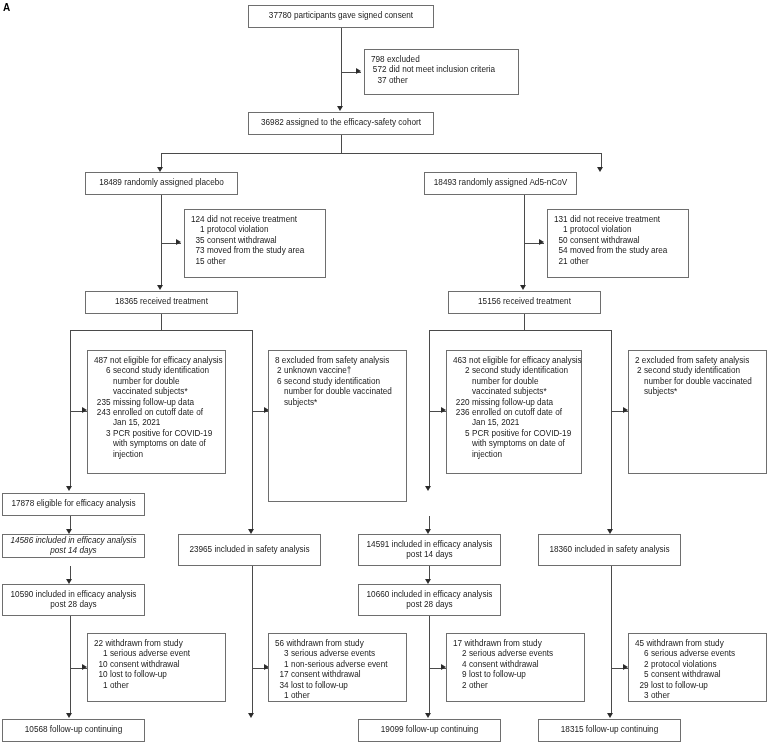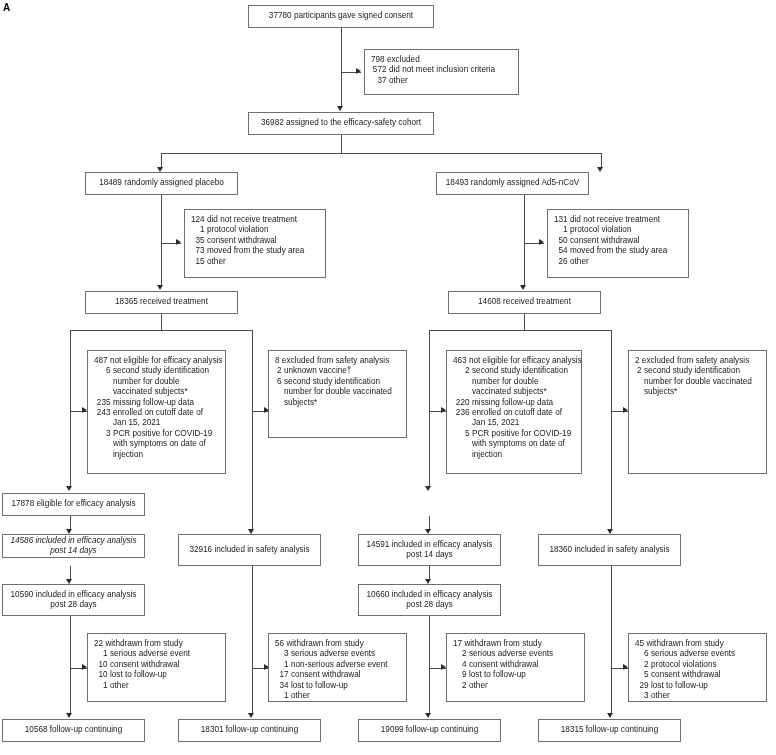--- a/index.html
+++ b/index.html
@@ -111,21 +111,21 @@
   <div class="node" style="left:248px; top:112px; width:186px; height:23px;">36982 assigned to the efficacy-safety cohort</div>
 
   <div class="vline" style="left:341px; top:135px; height:18px;"></div>
   <div class="hline" style="left:161px; top:153px; width:441px;"></div>
   <div class="vline" style="left:161px; top:153px; height:16px;"></div>
   <div class="vline" style="left:601px; top:153px; height:16px;"></div>
   <div class="arrow-down" style="left:157.4px; top:167px;"></div>
   <div class="arrow-down" style="left:597.4px; top:167px;"></div>
 
   <div class="node" style="left:85px; top:172px; width:153px; height:23px;">18489 randomly assigned placebo</div>
-  <div class="node" style="left:436px; top:172px; width:153px; height:23px;">18493 randomly assigned Ad5-nCoV</div>
+  <div class="node" style="left:424px; top:172px; width:153px; height:23px;">18493 randomly assigned Ad5-nCoV</div>
 
   <div class="vline" style="left:161px; top:195px; height:91px;"></div>
   <div class="arrow-down" style="left:157.4px; top:285px;"></div>
   <div class="hline" style="left:161px; top:243px; width:20px;"></div>
   <div class="arrow-right" style="left:176px; top:239.4px;"></div>
 
   <div class="listbox" style="left:184px; top:209px; width:142px; height:69px;">
     <span class="hdr">124 did not receive treatment</span>
     <div class="nlist">
         <div class="nrow">
@@ -161,28 +161,28 @@
         </div>
         <div class="nrow">
           <div class="ncell" style="min-width: 16px;">50</div>
           <div class="tcell" style="white-space: pre-line;">consent withdrawal</div>
         </div>
         <div class="nrow">
           <div class="ncell" style="min-width: 16px;">54</div>
           <div class="tcell" style="white-space: pre-line;">moved from the study area</div>
         </div>
         <div class="nrow">
-          <div class="ncell" style="min-width: 16px;">26</div>
+          <div class="ncell" style="min-width: 16px;">21</div>
           <div class="tcell" style="white-space: pre-line;">other</div>
         </div>
       </div>
   </div>
 
   <div class="node" style="left:85px; top:291px; width:153px; height:23px;">18365 received treatment</div>
-  <div class="node" style="left:448px; top:291px; width:153px; height:23px;">14608 received treatment</div>
+  <div class="node" style="left:448px; top:291px; width:153px; height:23px;">15156 received treatment</div>
 
   <div class="vline" style="left:161px; top:314px; height:16px;"></div>
   <div class="hline" style="left:70px; top:330px; width:183px;"></div>
   <div class="vline" style="left:70px; top:330px; height:157px;"></div>
   <div class="vline" style="left:252px; top:330px; height:200px;"></div>
   <div class="arrow-down" style="left:66.4px; top:486px;"></div>
   <div class="arrow-down" style="left:248.4px; top:529px;"></div>
 
   <div class="hline" style="left:70px; top:411px; width:17px;"></div>
   <div class="arrow-right" style="left:82px; top:407.4px;"></div>
@@ -209,21 +209,21 @@
         </div>
         <div class="nrow">
           <div class="ncell" style="min-width: 19px;">3</div>
           <div class="tcell" style="white-space: pre-line;">PCR positive for COVID-19
 with symptoms on date of
 injection</div>
         </div>
       </div>
   </div>
 
-  <div class="listbox" style="left:268px; top:350px; width:139px; height:88px;">
+  <div class="listbox" style="left:268px; top:350px; width:139px; height:152px;">
     <span class="hdr">8 excluded from safety analysis</span>
     <div class="nlist">
         <div class="nrow">
           <div class="ncell" style="min-width: 9px;">2</div>
           <div class="tcell" style="white-space: pre-line;">unknown vaccine†</div>
         </div>
         <div class="nrow">
           <div class="ncell" style="min-width: 9px;">6</div>
           <div class="tcell" style="white-space: pre-line;">second study identification
 number for double vaccinated
@@ -285,21 +285,21 @@
 
   <div class="node" style="left:2px; top:493px; width:143px; height:23px;">17878 eligible for efficacy analysis</div>
 
   <div class="vline" style="left:70px; top:516px; height:14px;"></div>
   <div class="arrow-down" style="left:66.4px; top:529px;"></div>
   <div class="vline" style="left:429px; top:516px; height:14px;"></div>
   <div class="arrow-down" style="left:425.4px; top:529px;"></div>
 
   <div class="node" style="left:2px; top:534px; width:143px; height:24px;font-style:italic;">14586 included in efficacy analysis
 post 14 days</div>
-  <div class="node" style="left:178px; top:534px; width:143px; height:32px;">32916 included in safety analysis</div>
+  <div class="node" style="left:178px; top:534px; width:143px; height:32px;">23965 included in safety analysis</div>
   <div class="node" style="left:358px; top:534px; width:143px; height:32px;">14591 included in efficacy analysis
 post 14 days</div>
   <div class="node" style="left:538px; top:534px; width:143px; height:32px;">18360 included in safety analysis</div>
 
   <div class="vline" style="left:70px; top:566px; height:14px;"></div>
   <div class="arrow-down" style="left:66.4px; top:579px;"></div>
   <div class="vline" style="left:429px; top:566px; height:14px;"></div>
   <div class="arrow-down" style="left:425.4px; top:579px;"></div>
 
   <div class="node" style="left:2px; top:584px; width:143px; height:32px;">10590 included in efficacy analysis
@@ -413,17 +413,16 @@
           <div class="tcell" style="white-space: pre-line;">lost to follow-up</div>
         </div>
         <div class="nrow">
           <div class="ncell" style="min-width: 16px;">3</div>
           <div class="tcell" style="white-space: pre-line;">other</div>
         </div>
       </div>
   </div>
 
   <div class="node" style="left:2px; top:719px; width:143px; height:23px;">10568 follow-up continuing</div>
-  <div class="node" style="left:178px; top:719px; width:143px; height:23px;">18301 follow-up continuing</div>
   <div class="node" style="left:358px; top:719px; width:143px; height:23px;">19099 follow-up continuing</div>
   <div class="node" style="left:538px; top:719px; width:143px; height:23px;">18315 follow-up continuing</div>
 
 </div>
 
 </body></html>

